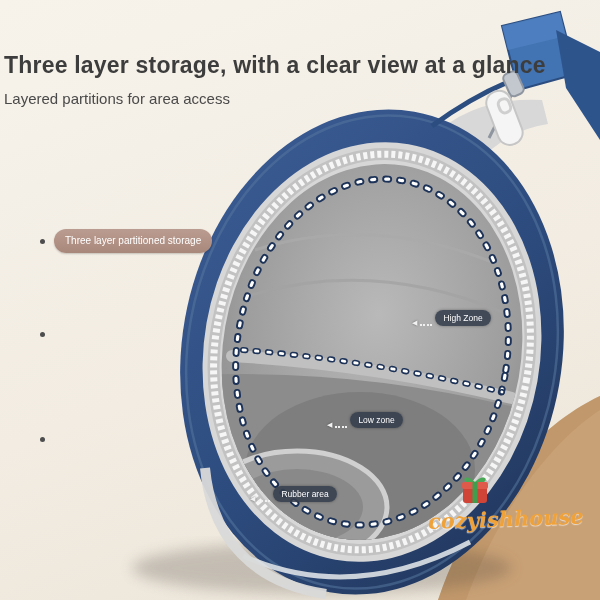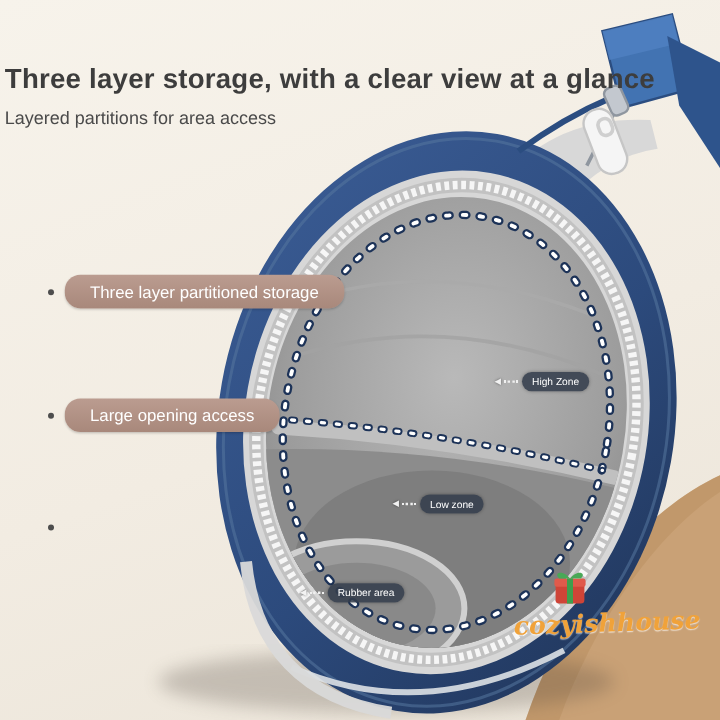--- a/index.html
+++ b/index.html
@@ -8,28 +8,28 @@
          background:linear-gradient(160deg,#f7f3eb 0%,#f2ecE2 55%,#ebe4d8 100%);
          font-family:"Liberation Sans",sans-serif}
   .bag-svg{position:absolute;inset:0;z-index:1}
 
   .header{position:absolute;top:52px;left:4px;width:100%;text-align:left;z-index:5}
   .title{font-size:23px;font-weight:600;color:#3d3d3d;letter-spacing:.2px}
   .subtitle{margin-top:11px;font-size:15px;color:#4a4a4a;font-weight:400}
 
   .callout{position:absolute;display:flex;align-items:center;gap:9px;z-index:6}
   .callout .dot{width:5px;height:5px;border-radius:50%;background:#4d4d4d;flex:none}
-  .pill{background:linear-gradient(180deg,#bb9c90,#a8887b);color:#fff;font-size:14px;
-        line-height:1;padding:7px 21px;border-radius:13px;white-space:nowrap;
+  .pill{background:linear-gradient(180deg,#bb9c90,#a8887b);color:#fff;font-size:10px;
+        line-height:1;padding:7px 11px;border-radius:13px;white-space:nowrap;
         box-shadow:0 1px 2px rgba(0,0,0,.2)}
   .callout1{left:40px;top:229px}
   .callout2{left:40px;top:332px}
   .callout3{left:40px;top:437px}
 
-  .zone{position:absolute;display:flex;align-items:center;z-index:6}
+  .zone{position:absolute;display:flex;align-items:flex-end;z-index:6}
   .zone .arrow{color:#f2f2f2;font-size:7px;line-height:1;text-shadow:0 0 2px rgba(0,0,0,.55)}
   .zone .lead{width:12px;border-top:2px dotted #f0f0f0;margin:0 3px}
   .zone .tag{background:rgba(52,62,76,.88);color:#fff;font-size:8.5px;padding:3px 8px;
              border-radius:8px;white-space:nowrap;box-shadow:0 0 3px rgba(0,0,0,.35)}
   .zone-high{left:412px;top:310px}
   .zone-low{left:327px;top:412px}
   .zone-rubber{left:250px;top:486px}
 
   .watermark{position:absolute;left:428px;top:472px;z-index:7;width:172px}
   .watermark .gift{margin-left:30px;display:block}
@@ -120,21 +120,20 @@
     <h1 class="title">Three layer storage, with a clear view at a glance</h1>
     <p class="subtitle">Layered partitions for area access</p>
   </div>
 
   <div class="callout callout1">
     <span class="dot"></span>
     <span class="pill">Three layer partitioned storage</span>
   </div>
   <div class="callout callout2">
     <span class="dot"></span>
-    <span class="pill">Large opening access</span>
   </div>
   <div class="callout callout3">
     <span class="dot"></span>
   </div>
 
   <div class="zone zone-high">
     <span class="arrow">◀</span>
     <span class="lead"></span>
     <span class="tag">High Zone</span>
   </div>

